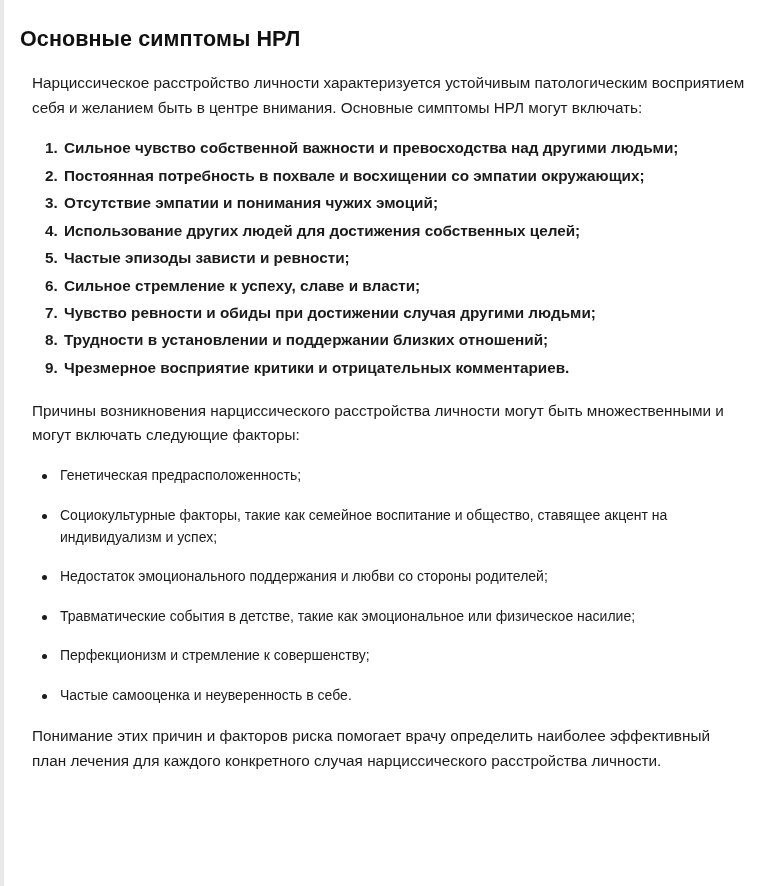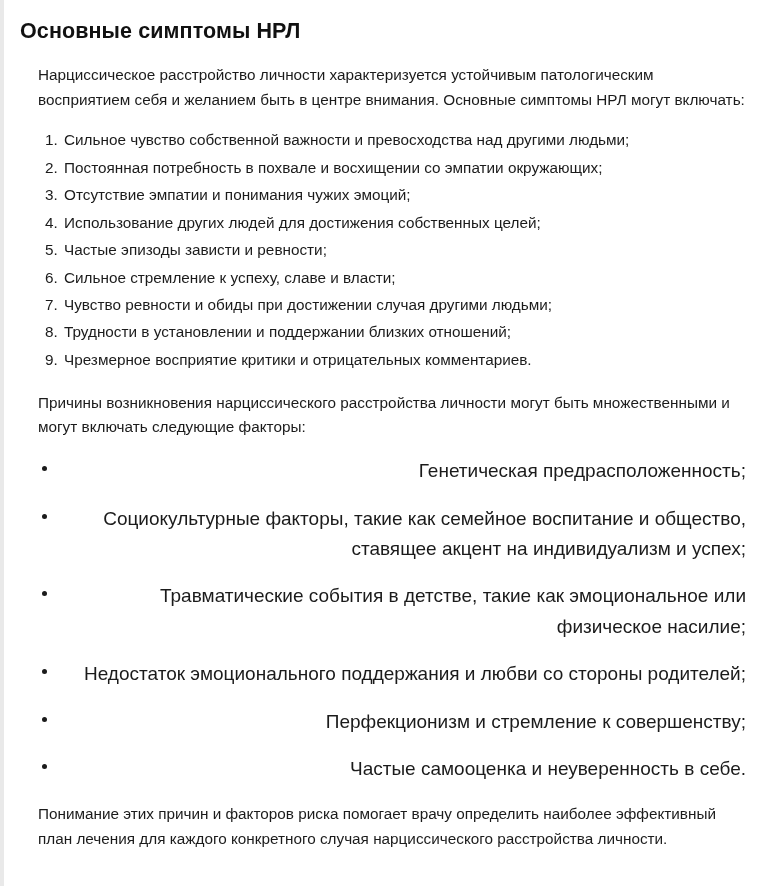--- a/index.html
+++ b/index.html
@@ -12,21 +12,21 @@
     height: 886px;
     font-family: "Liberation Sans", sans-serif;
     color: #1b1b1b;
     overflow: hidden;
   }
   .page {
     position: relative;
     width: 780px;
     height: 886px;
     box-sizing: border-box;
-    padding: 10px 34px 0 20px;
+    padding: 18px 34px 0 20px;
   }
   .left-rule {
     position: absolute;
     left: 0;
     top: 0;
     width: 4px;
     height: 886px;
     background: #e9e9e9;
   }
   h2.section-title {
@@ -36,40 +36,40 @@
     margin: 8px 0 0 0;
     color: #111111;
     letter-spacing: 0.1px;
   }
   h2.second {
     margin-top: 30px;
   }
   p.para {
     font-size: 15.3px;
     line-height: 1.62;
-    margin: 18px 0 0 18px;
+    margin: 18px 0 0 12px;
     color: #1b1b1b;
   }
   ol.numbered {
     margin: 16px 0 0 0;
     padding-left: 42px;
     font-size: 15.3px;
     line-height: 1.63;
+    font-weight: bold;
   }
   ol.numbered li {
     margin: 0 0 2.5px 0;
     padding-left: 2px;
   }
   ul.bulleted {
     margin: 16px 0 0 0;
     padding-left: 38px;
-    font-size: 19px;
+    font-size: 14px;
     line-height: 1.6;
     list-style: none;
-    text-align: right;
   }
   ul.bulleted li {
     position: relative;
     margin: 0 0 17px 0;
     padding-left: 2px;
   }
   ul.bulleted li:last-child {
     margin-bottom: 0;
   }
   ul.bulleted li::before {
@@ -108,20 +108,20 @@
     <li>Чрезмерное восприятие критики и отрицательных комментариев.</li>
   </ol>
 
 
 
   <p class="para">Причины возникновения нарциссического расстройства личности могут быть множественными и могут включать следующие факторы:</p>
 
   <ul class="bulleted">
     <li>Генетическая предрасположенность;</li>
     <li>Социокультурные факторы, такие как семейное воспитание и общество, ставящее акцент на индивидуализм и успех;</li>
+    <li>Недостаток эмоционального поддержания и любви со стороны родителей;</li>
     <li>Травматические события в детстве, такие как эмоциональное или физическое насилие;</li>
-    <li>Недостаток эмоционального поддержания и любви со стороны родителей;</li>
     <li>Перфекционизм и стремление к совершенству;</li>
     <li>Частые самооценка и неуверенность в себе.</li>
   </ul>
 
   <p class="para closing">Понимание этих причин и факторов риска помогает врачу определить наиболее эффективный план лечения для каждого конкретного случая нарциссического расстройства личности.</p>
 </div>
 
 </body></html>

